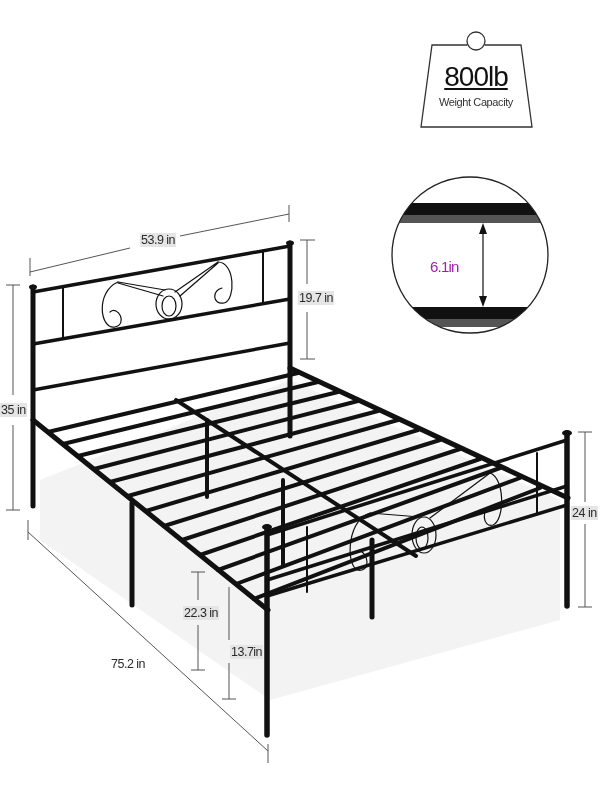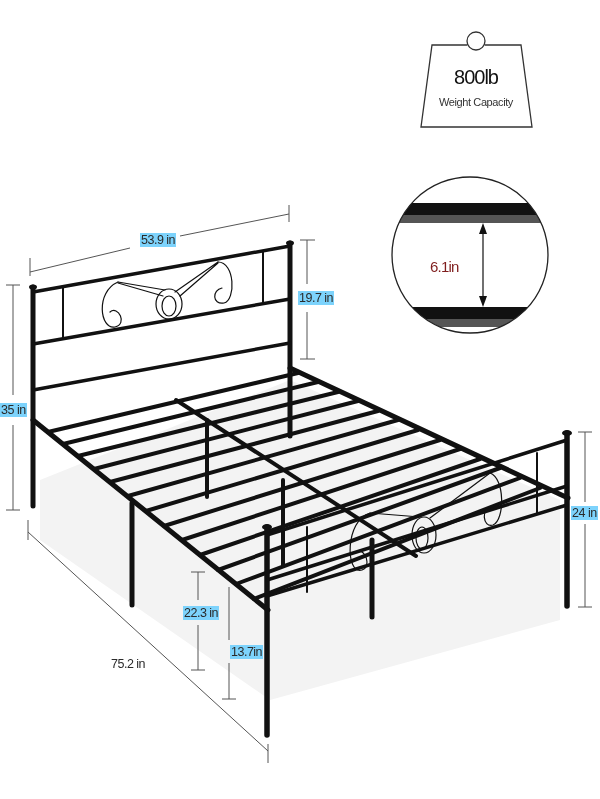--- a/index.html
+++ b/index.html
@@ -1,27 +1,27 @@
 <!DOCTYPE html>
 <html><head>
 <meta charset="utf-8">
 <style>
   html, body { margin:0; padding:0; background:#ffffff; }
   body { width:600px; height:799px; position:relative; overflow:hidden;
          font-family:"Liberation Sans", sans-serif; color:#222; }
   #stage { position:absolute; left:0; top:0; width:600px; height:799px; }
   .lbl { position:absolute; font-size:12.5px; letter-spacing:-0.5px; color:#2a2a2a;
-         background:#7dd3fc; padding:0 1px; line-height:14px; white-space:nowrap; }
+         background:#e5e5e5; padding:0 1px; line-height:14px; white-space:nowrap; }
   .lbl.nobg { background:transparent; }
   .badge-big { position:absolute; left:424px; top:62px; width:104px; text-align:center;
-               font-size:20px; letter-spacing:-1px; color:#111; line-height:30px; }
+               font-size:28px; letter-spacing:-1px; color:#111; line-height:30px;text-decoration:underline; }
   .badge-small { position:absolute; left:424px; top:96px; width:104px; text-align:center;
                  font-size:11px; letter-spacing:-0.4px; color:#333; line-height:13px; }
   .zoom-lbl { position:absolute; left:430px; top:259px; font-size:15px; letter-spacing:-0.8px;
-              color:#7f1d1d; line-height:16px;text-align:center; }
+              color:#a21caf; line-height:16px;text-align:center; }
 </style>
 </head>
 <body>
 
 <div id="stage">
 
   <svg width="600" height="799" viewBox="0 0 600 799" style="position:absolute;left:0;top:0">
 
     <polygon points="40,480 290,380 560,500 560,620 270,700 40,540" fill="#f3f3f3"></polygon>
 

